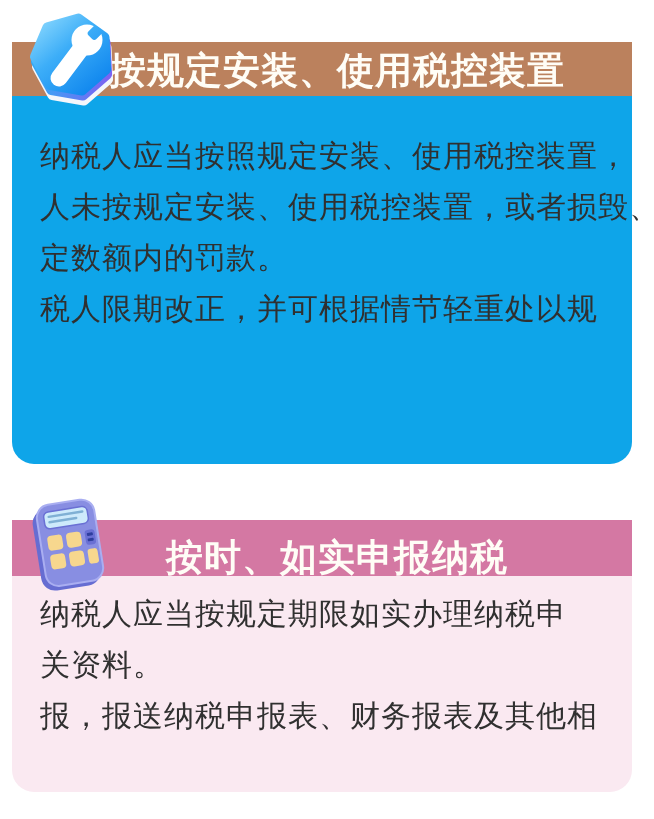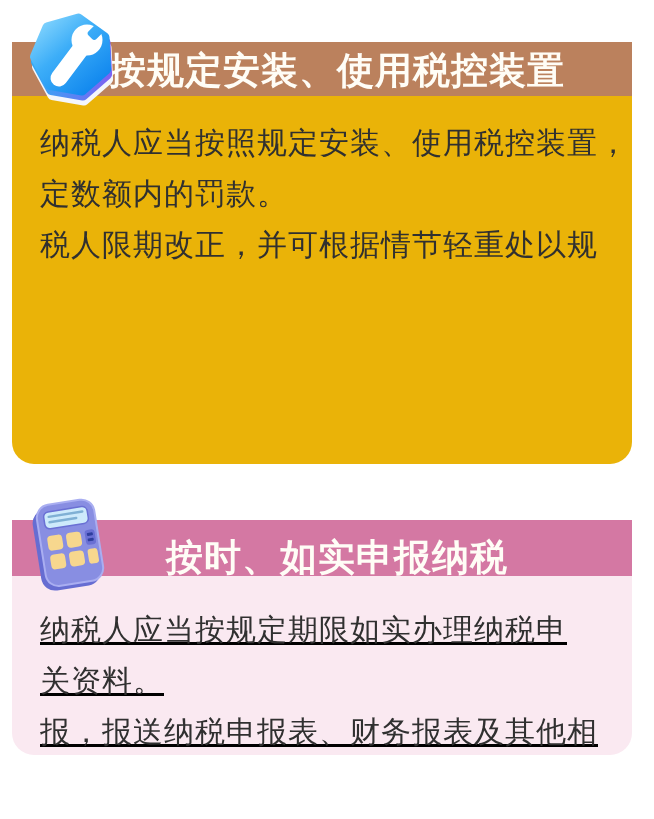--- a/index.html
+++ b/index.html
@@ -14,42 +14,43 @@
   .bar1{top:42px;height:54px;background:#bb815d;}
   .bar2{top:520px;height:72px;background:#d478a3;}
   .sec-title{
     color:#fffdf6;font-size:37px;font-weight:bold;letter-spacing:1px;
     margin-left:30px;white-space:nowrap;line-height:1;padding-top:2px;
   }
   .panel{
     position:absolute;left:12px;width:620px;box-sizing:border-box;
     border-radius:0 0 22px 22px;padding:0 26px 0 28px;
   }
-  .panel1{top:96px;height:368px;background:#eab308;padding-top:21px;}
-  .panel2{top:576px;height:179px;background:#fae9f1;padding-top:28px;text-decoration:underline;}
+  .panel1{top:96px;height:368px;background:#0ea5e9;padding-top:34px;}
+  .panel2{top:576px;height:216px;background:#fae9f1;padding-top:12px;}
   .tline{
     font-size:30px;line-height:51px;color:#303030;letter-spacing:1px;
     white-space:nowrap;
   }
   .badge{position:absolute;}
   .badge.wrench{left:24px;top:5px;width:98px;height:106px;}
   .badge.calc{left:26px;top:492px;width:86px;height:102px;}
 </style>
 </head>
 <body>
 
 <div class="poster">
 
   <section>
     <div class="bar bar1">
       <span class="sec-title">按规定安装、使用税控装置</span>
     </div>
 
     <div class="panel panel1">
       <div class="tline">纳税人应当按照规定安装、使用税控装置，</div>
+      <div class="tline">人未按规定安装、使用税控装置，或者损毁、</div>
       <div class="tline">定数额内的罚款。</div>
       <div class="tline">税人限期改正，并可根据情节轻重处以规</div>
     </div>
 
     <svg class="badge wrench" viewBox="0 0 98 106" aria-hidden="true">
       <defs>
         <linearGradient id="bluegrad" x1="0" y1="0" x2="0.85" y2="1">
           <stop offset="0" stop-color="#8edafe"></stop>
           <stop offset="0.45" stop-color="#3daef8"></stop>
           <stop offset="1" stop-color="#0f86ee"></stop>

